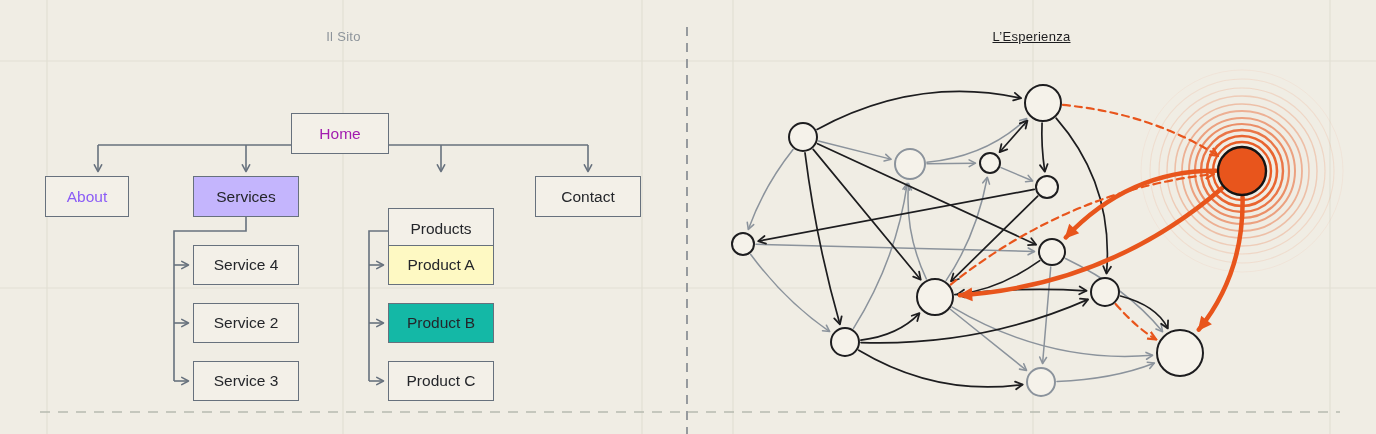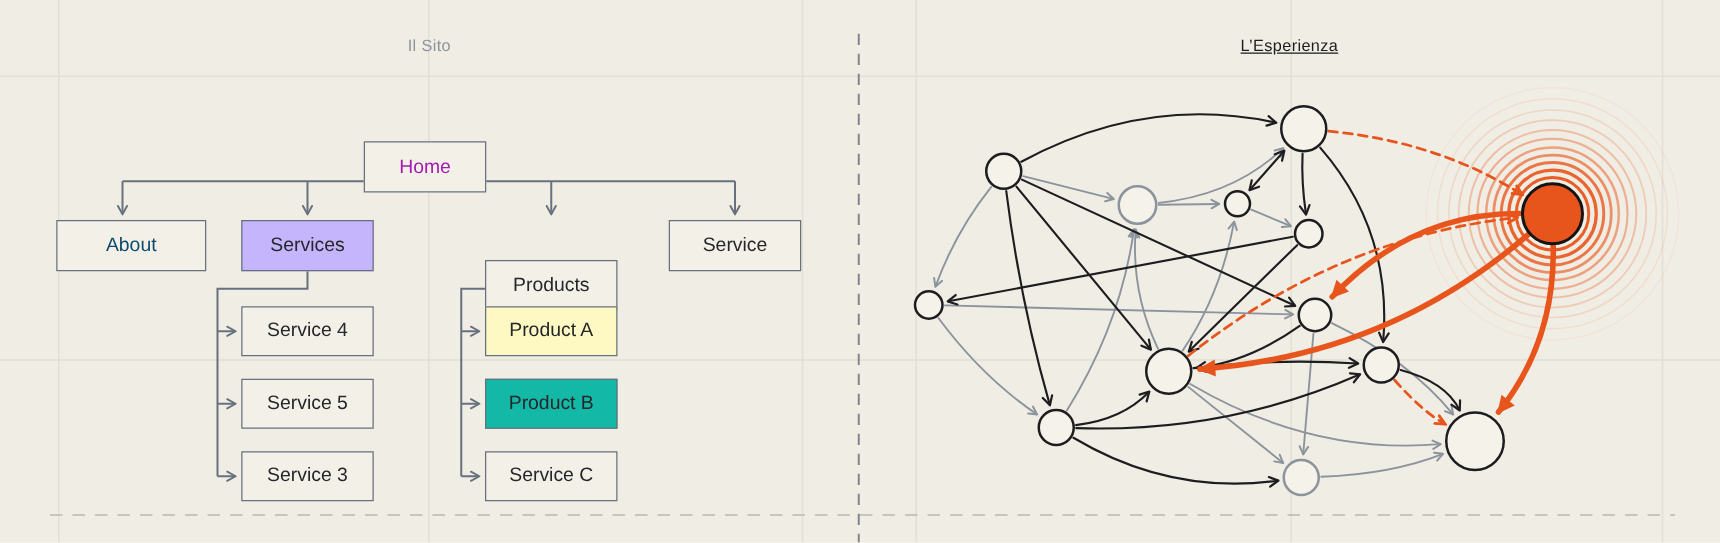--- a/index.html
+++ b/index.html
@@ -140,26 +140,26 @@
         <circle cx="935" cy="297" r="18" fill="#f5f2ea" stroke="#1d1d1f" stroke-width="2"></circle>
         <circle cx="845" cy="342" r="14" fill="#f5f2ea" stroke="#1d1d1f" stroke-width="2"></circle>
         <circle cx="1052" cy="252" r="13" fill="#f5f2ea" stroke="#1d1d1f" stroke-width="2"></circle>
         <circle cx="1105" cy="292" r="14" fill="#f5f2ea" stroke="#1d1d1f" stroke-width="2"></circle>
         <circle cx="1180" cy="353" r="23" fill="#f5f2ea" stroke="#1d1d1f" stroke-width="2"></circle>
         <circle cx="1041" cy="382" r="14" fill="#f5f2ea" stroke="#8b939c" stroke-width="2"></circle>
       </g>
   </svg>
   <div id="boxes">
       <div class="box" style="left: 291px; top: 77px; width: 98px; height: 41px; background: rgb(243, 240, 232); border-color: rgb(103, 113, 125); color: #a21caf; margin-top: 36px;">Home</div>
-      <div class="box" style="left: 45px; top: 176px; width: 120px; height: 41px; background: rgb(243, 240, 232); border-color: rgb(103, 113, 125); color: #0c4a6e;">About</div>
+      <div class="box" style="left: 45px; top: 176px; width: 84px; height: 41px; background: rgb(243, 240, 232); border-color: rgb(103, 113, 125); color: #8b5cf6;">About</div>
       <div class="box" style="left: 193px; top: 176px; width: 106px; height: 41px; background: #c4b5fd; border-color: rgb(103, 113, 125); color: rgb(36, 38, 42);">Services</div>
       <div class="box" style="left: 388px; top: 176px; width: 106px; height: 41px; background: rgb(243, 240, 232); border-color: rgb(103, 113, 125); color: rgb(36, 38, 42); margin-top: 32px;">Products</div>
-      <div class="box" style="left: 535px; top: 176px; width: 106px; height: 41px; background: rgb(243, 240, 232); border-color: rgb(103, 113, 125); color: rgb(36, 38, 42);">Service</div>
+      <div class="box" style="left: 535px; top: 176px; width: 106px; height: 41px; background: rgb(243, 240, 232); border-color: rgb(103, 113, 125); color: rgb(36, 38, 42);">Contact</div>
       <div class="box" style="left: 193px; top: 245px; width: 106px; height: 40px; background: rgb(243, 240, 232); border-color: rgb(103, 113, 125); color: rgb(36, 38, 42);">Service 4</div>
-      <div class="box" style="left: 193px; top: 303px; width: 106px; height: 40px; background: rgb(243, 240, 232); border-color: rgb(103, 113, 125); color: rgb(36, 38, 42);">Service 5</div>
+      <div class="box" style="left: 193px; top: 303px; width: 106px; height: 40px; background: rgb(243, 240, 232); border-color: rgb(103, 113, 125); color: rgb(36, 38, 42);">Service 2</div>
       <div class="box" style="left: 193px; top: 361px; width: 106px; height: 40px; background: rgb(243, 240, 232); border-color: rgb(103, 113, 125); color: rgb(36, 38, 42);">Service 3</div>
       <div class="box" style="left: 388px; top: 245px; width: 106px; height: 40px; background: #fef9c3; border-color: rgb(103, 113, 125); color: rgb(36, 38, 42);">Product A</div>
       <div class="box" style="left: 388px; top: 303px; width: 106px; height: 40px; background: #14b8a6; border-color: rgb(103, 113, 125); color: rgb(36, 38, 42);">Product B</div>
-      <div class="box" style="left: 388px; top: 361px; width: 106px; height: 40px; background: rgb(243, 240, 232); border-color: rgb(103, 113, 125); color: rgb(36, 38, 42);">Service C</div>
+      <div class="box" style="left: 388px; top: 361px; width: 106px; height: 40px; background: rgb(243, 240, 232); border-color: rgb(103, 113, 125); color: rgb(36, 38, 42);">Product C</div>
     </div>
   <div class="panel-title" id="title-left" style="color: rgb(141, 148, 155);">Il Sito</div>
   <div class="panel-title" id="title-right" style="color: rgb(29, 29, 31);">L’Esperienza</div>
 </div>
 
 </body></html>

